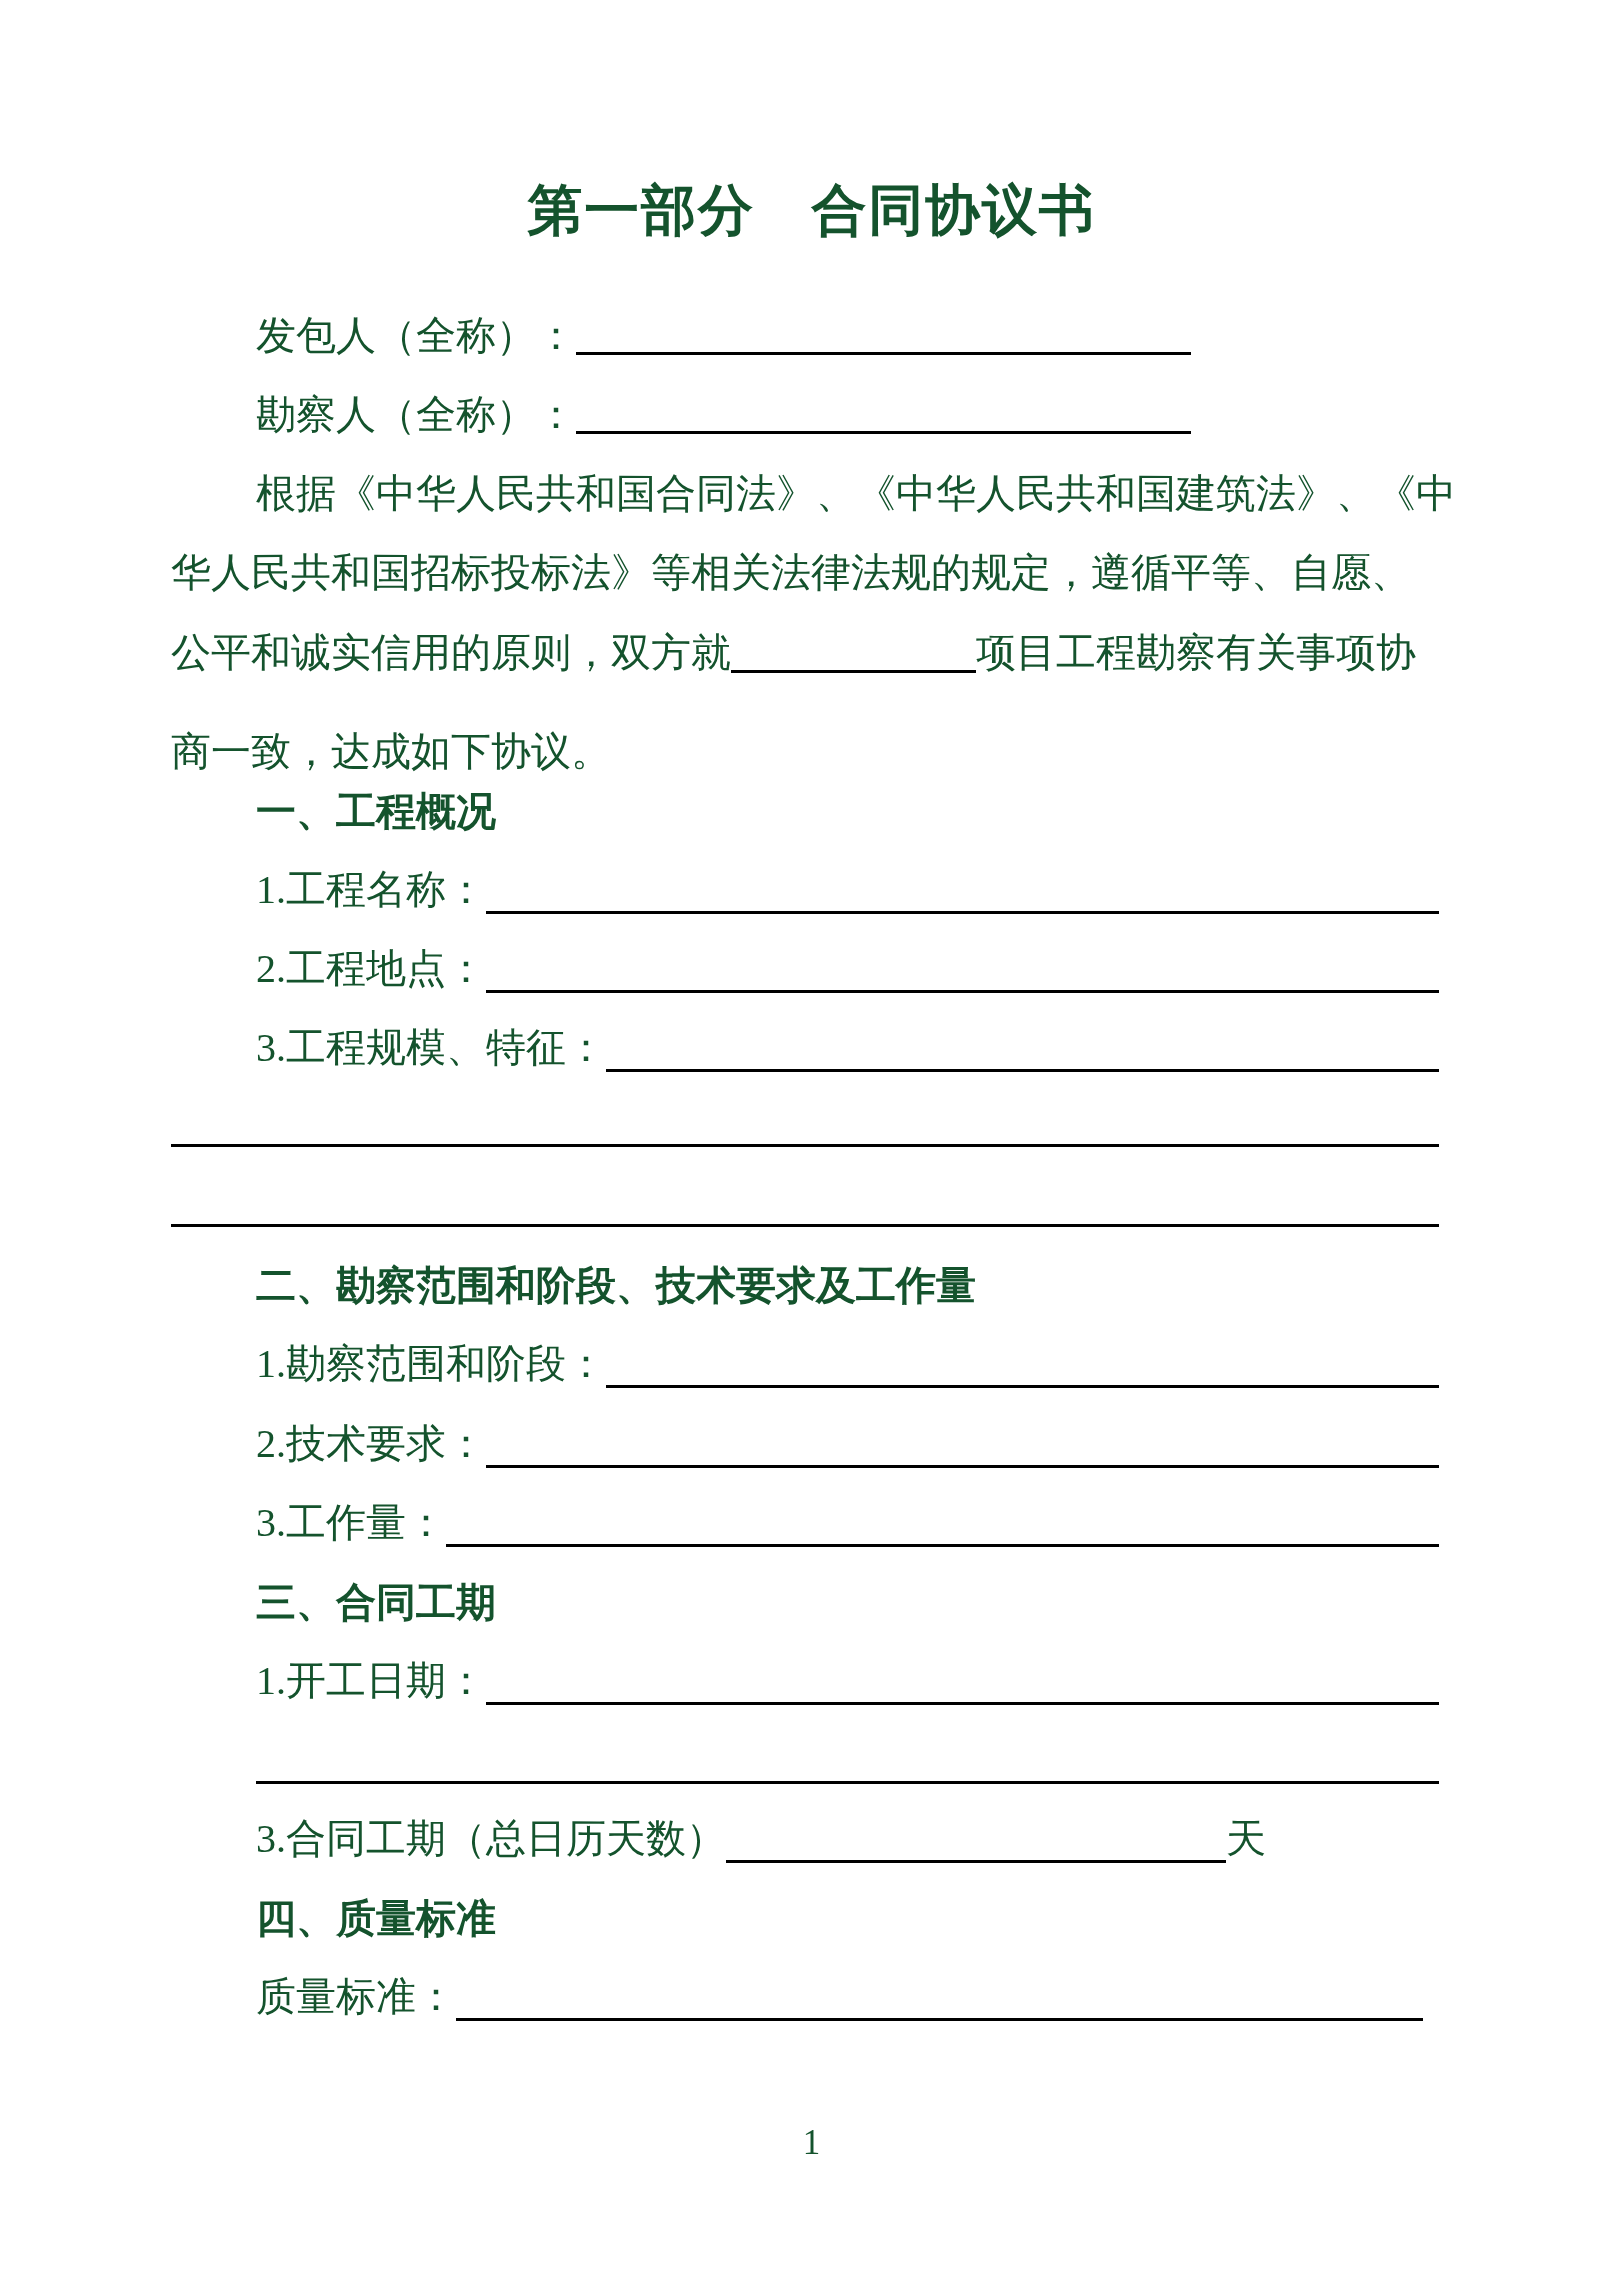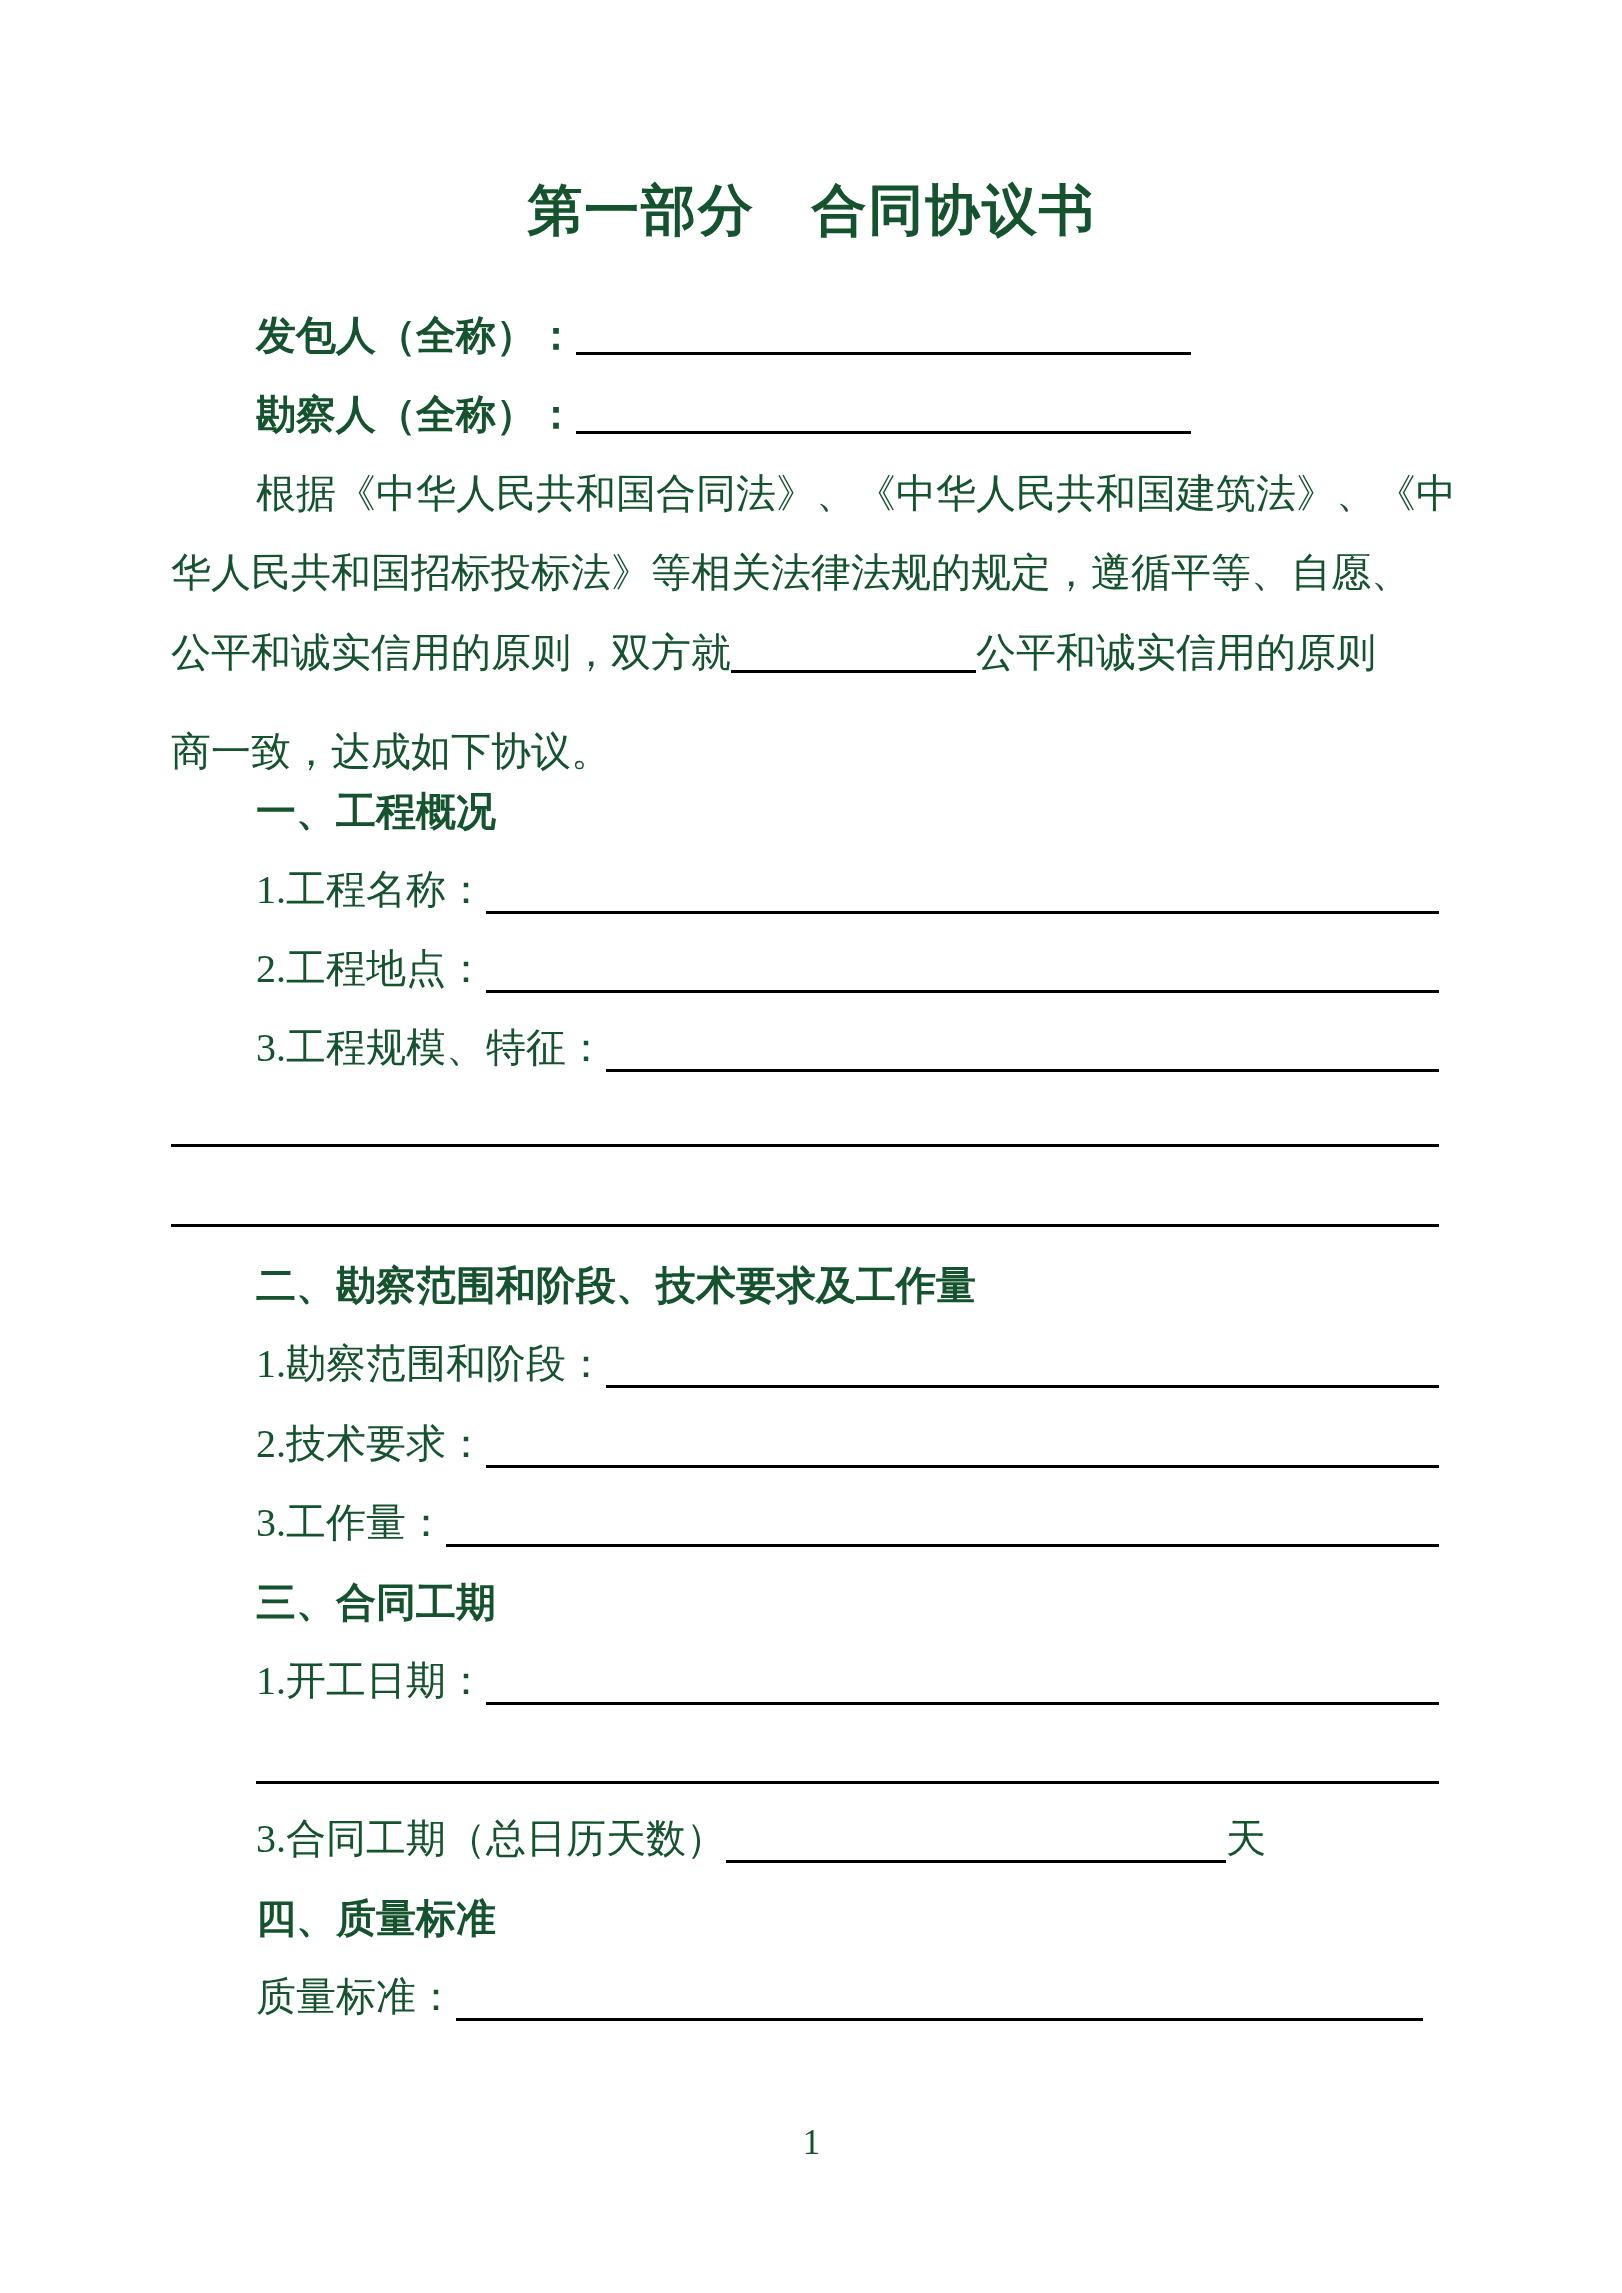--- a/index.html
+++ b/index.html
@@ -22,21 +22,21 @@
   }
   .row{
     position:absolute;left:171px;width:1268px;height:56px;
     box-sizing:border-box;
     display:flex;align-items:flex-end;
     font-size:40px;line-height:56px;
     white-space:nowrap;
   }
   .row.block{display:block;}
   .indent{padding-left:85px;}
-  .bold{font-weight:bold;}
+  .bold{font-weight:normal;}
   .hd{
     font-family:Liberation Sans, sans-serif;
     font-weight:bold;
   }
   .label{flex:0 0 auto;}
   .u{
     display:block;height:0;
     border-bottom:3.6px solid #000;
     align-self:flex-end;
     margin-bottom:3.6px;
@@ -71,21 +71,21 @@
     <span class="u w676"></span>
   </div>
   <div class="row indent block" style="top:466px">根据《中华人民共和国合同法》、《中华人民共和国建筑法》、《中</div>
 
   <div class="row indent" style="top:387px">
     <span class="label bold">勘察人（全称）：</span>
     <span class="u w676"></span>
   </div>
   <div class="row block" style="top:545px">华人民共和国招标投标法》等相关法律法规的规定，遵循平等、自愿、</div>
   <div class="row block" style="top:625px">
-    <span>公平和诚实信用的原则，双方就</span><span class="iu"></span><span>公平和诚实信用的原则</span>
+    <span>公平和诚实信用的原则，双方就</span><span class="iu"></span><span>项目工程勘察有关事项协</span>
   </div>
   <div class="row block" style="top:724px">商一致，达成如下协议。</div>
 
   <div class="row indent block hd" style="top:783px">一、工程概况</div>
   <div class="row indent" style="top:862px">
     <span class="label">1.工程名称：</span>
     <span class="u fill"></span>
   </div>
   <div class="row indent" style="top:941px">
     <span class="label">2.工程地点：</span>

